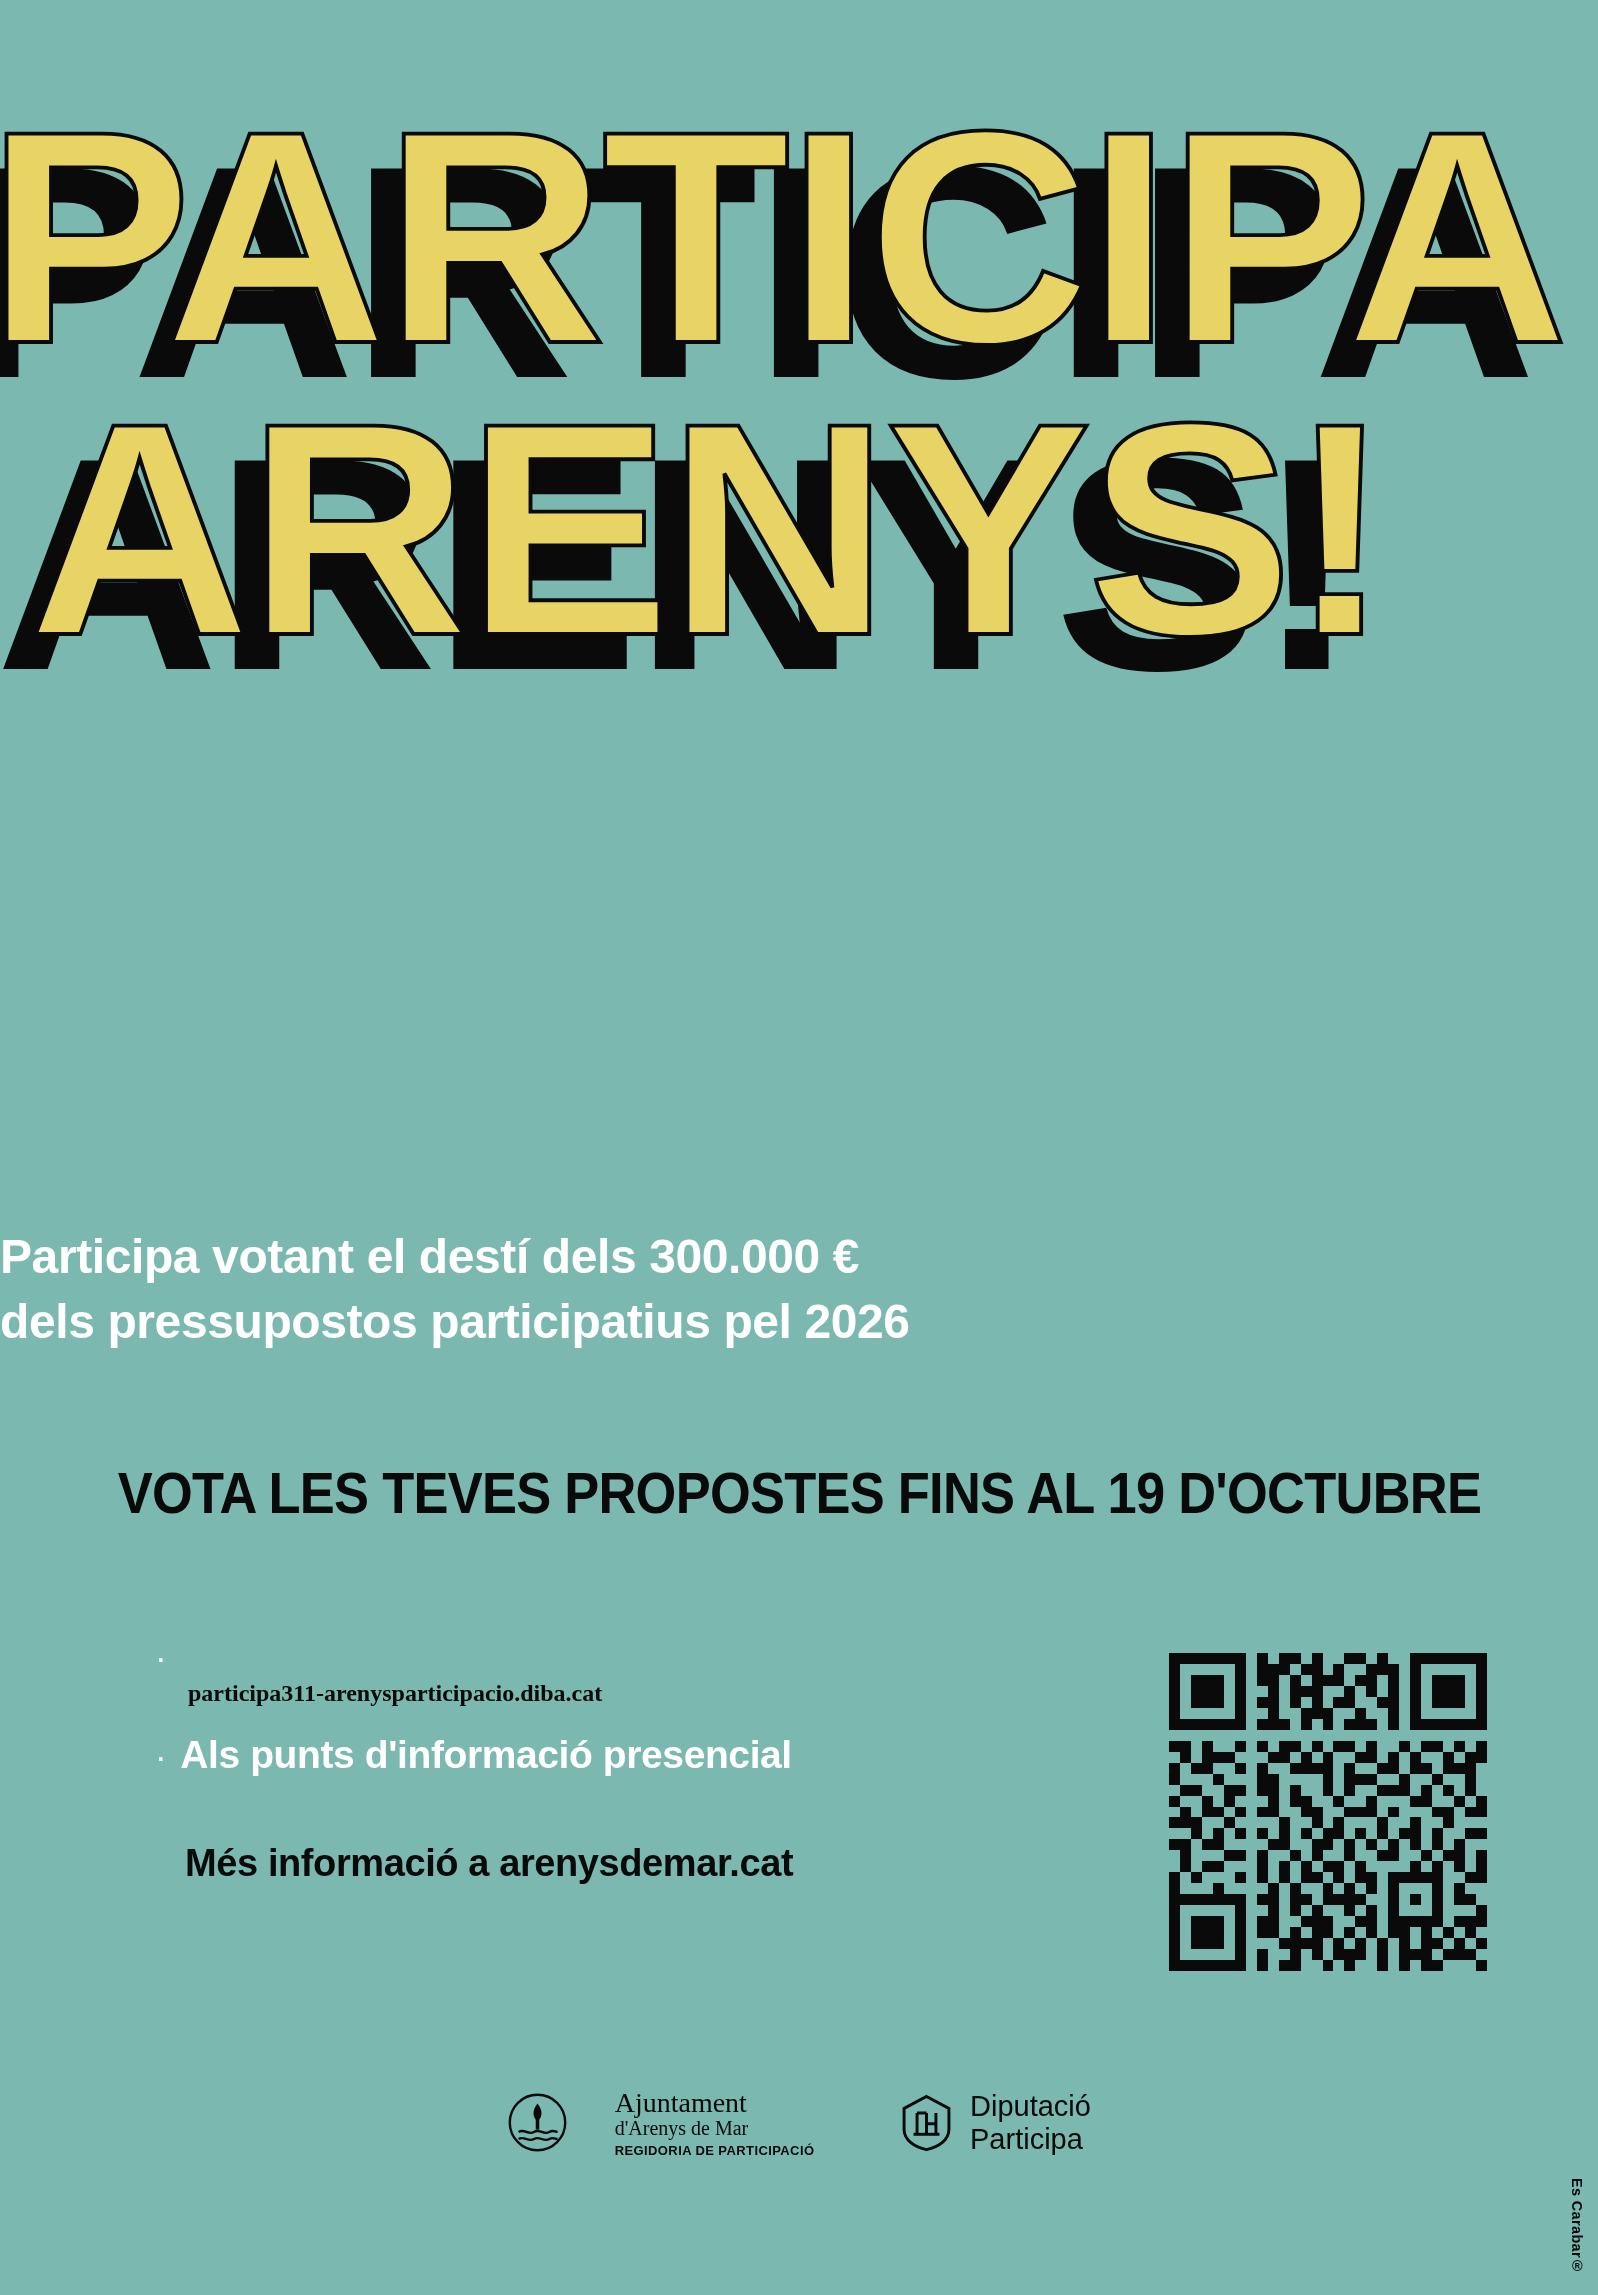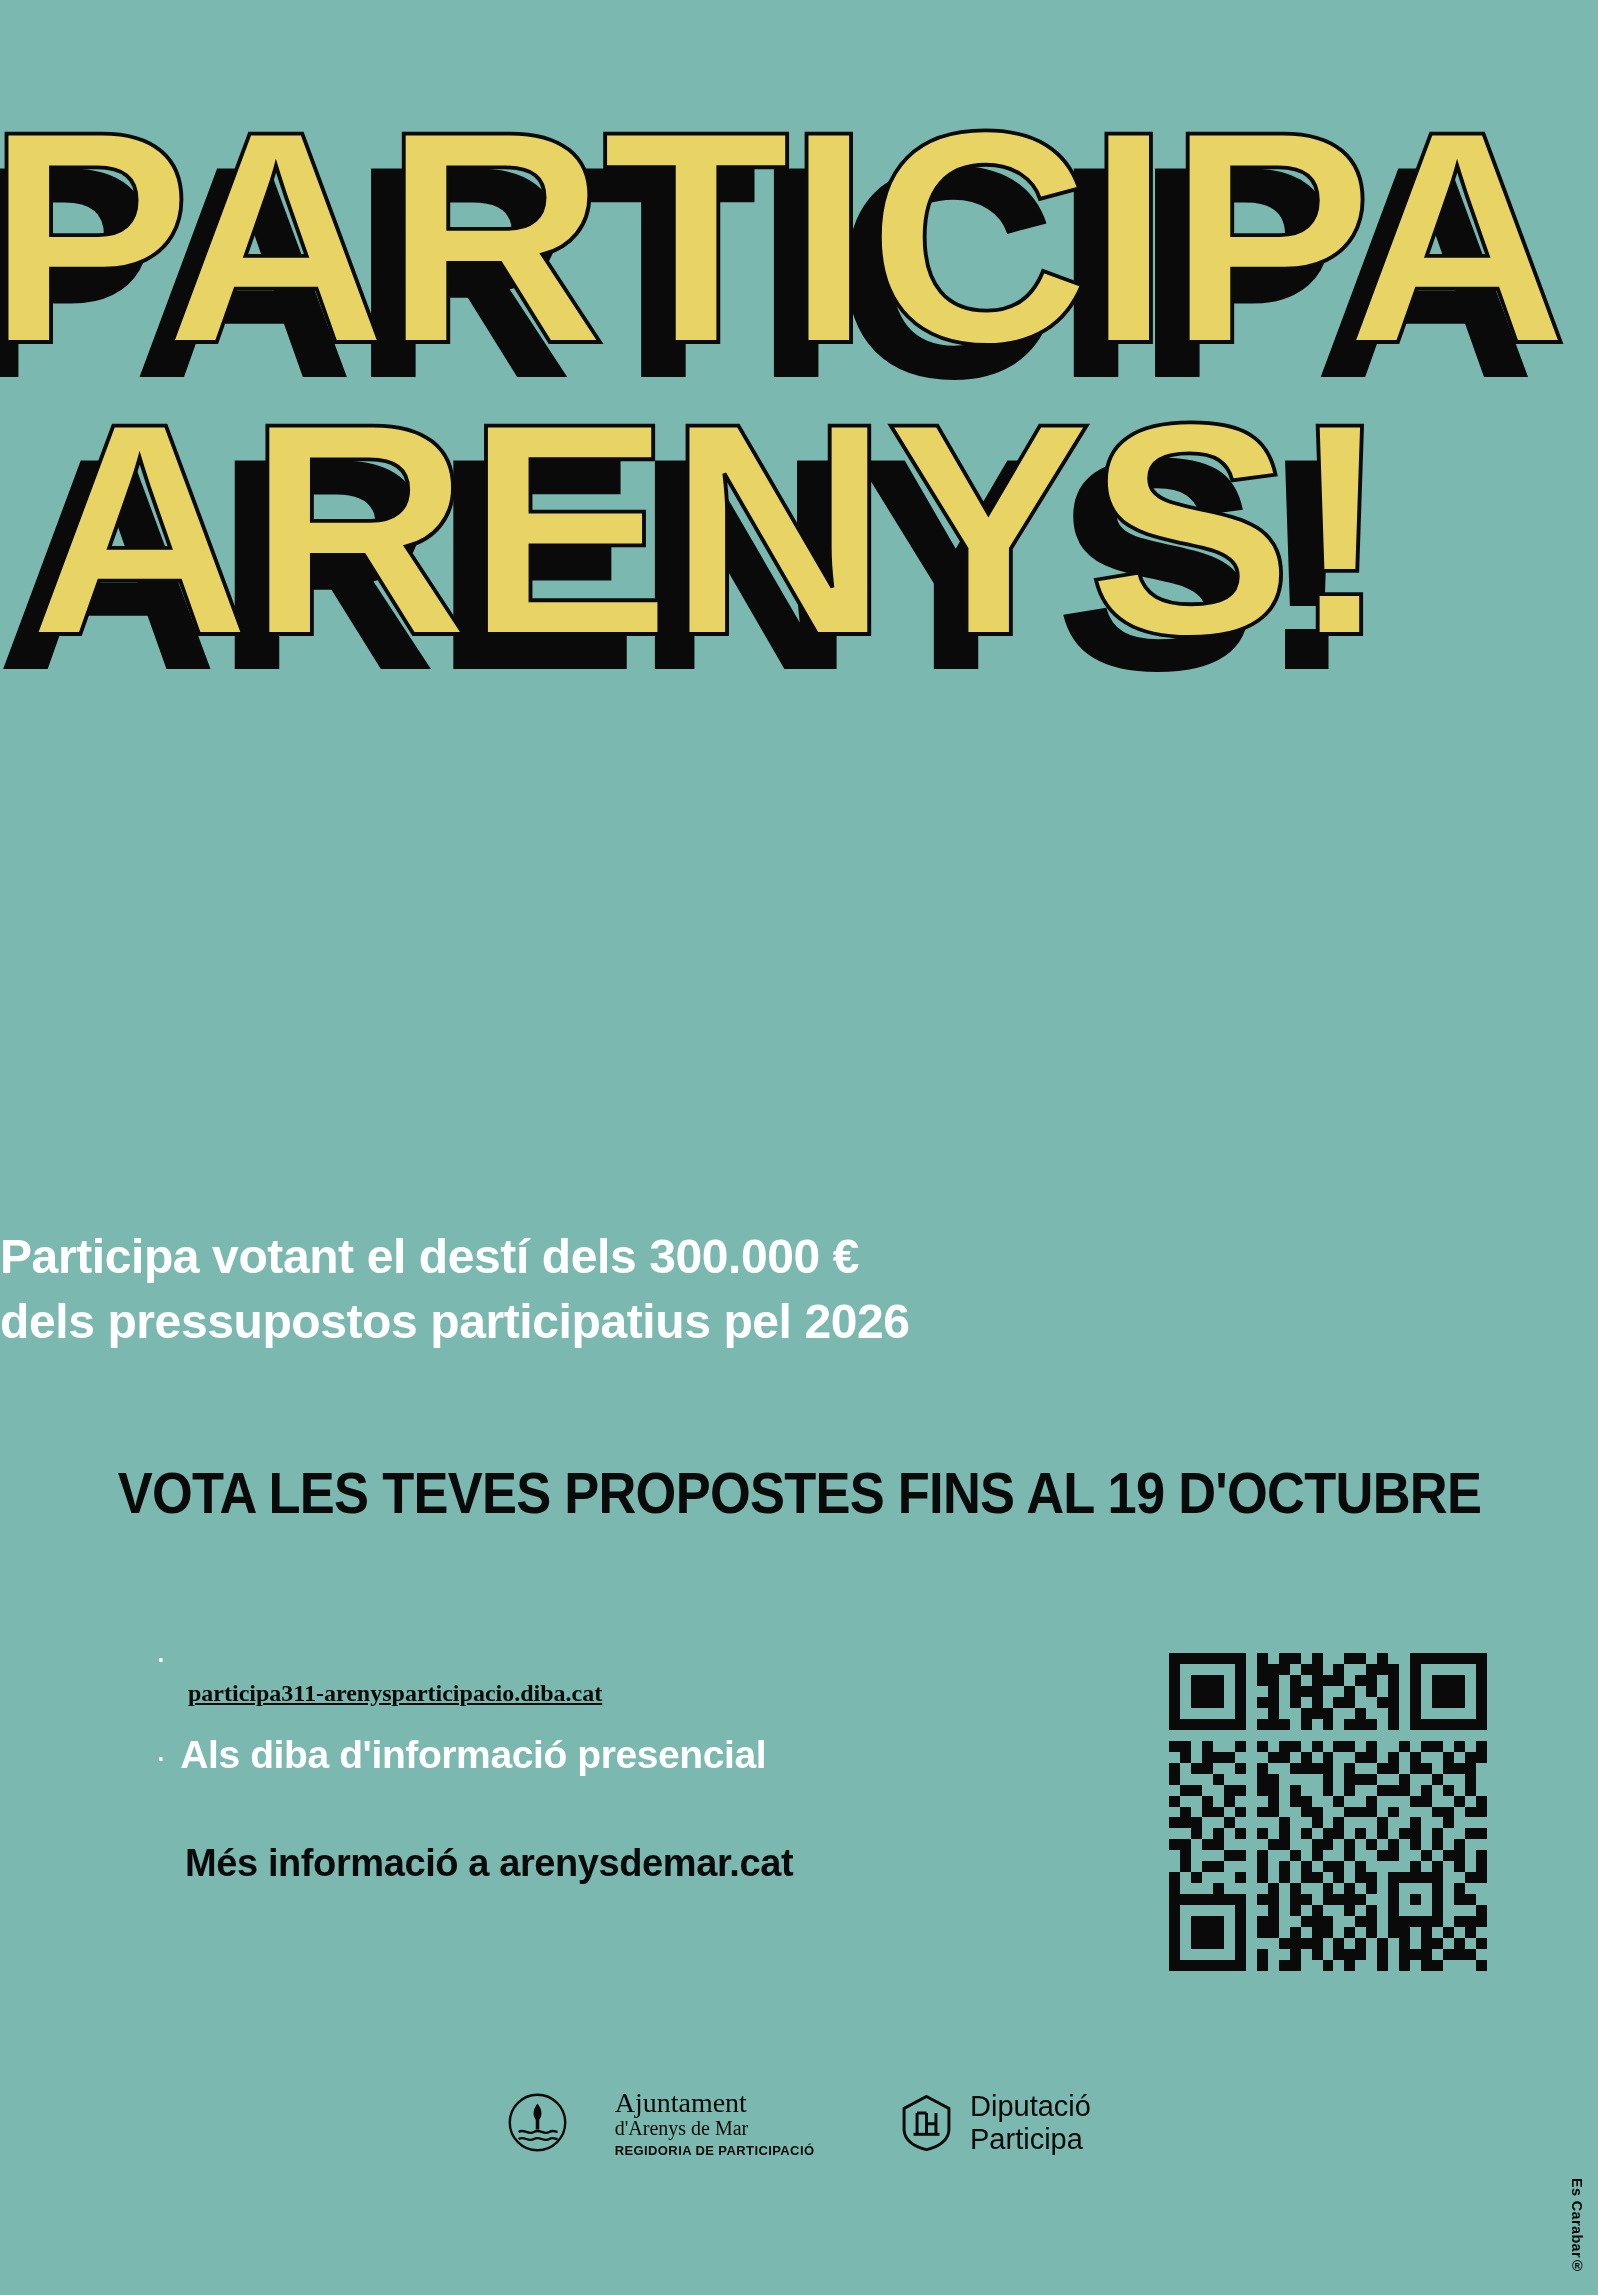--- a/index.html
+++ b/index.html
@@ -122,21 +122,20 @@
     font-weight: 700;
     letter-spacing: -0.4px;
   }
   .url {
     color: #0a0a0a;
     font-size: 24px;
     font-weight: 700;
     margin: 4.5px 0 26px 33px;
     letter-spacing: 0px;
     font-family: "Liberation Serif", serif;
-    text-decoration: underline;
   }
   .bullet-row.second { margin-top: 4.5px; }
 
   .more-info {
     color: #0a0a0a;
     font-size: 38px;
     font-weight: 700;
     margin-top: 65px;
     margin-left: 30px;
     letter-spacing: -0.4px;
@@ -233,21 +232,21 @@
 
   <div class="info">
 
     <div class="bullet-row">
       <span class="dot">·</span>
     </div>
     <div class="url">participa311-arenysparticipacio.diba.cat</div>
 
     <div class="bullet-row second">
       <span class="dot">·</span>
-      <span class="bullet-text">Als diba d'informació presencial</span>
+      <span class="bullet-text">Als punts d'informació presencial</span>
     </div>
 
     <div class="more-info">Més informació a arenysdemar.cat</div>
   </div>
 
   <div class="qr">
     <svg width="318" height="318" viewBox="0 0 29 29" shape-rendering="crispEdges">
       <rect width="29" height="29" fill="#7ab8b0"></rect>
       <g fill="#0a0a0a">
 

